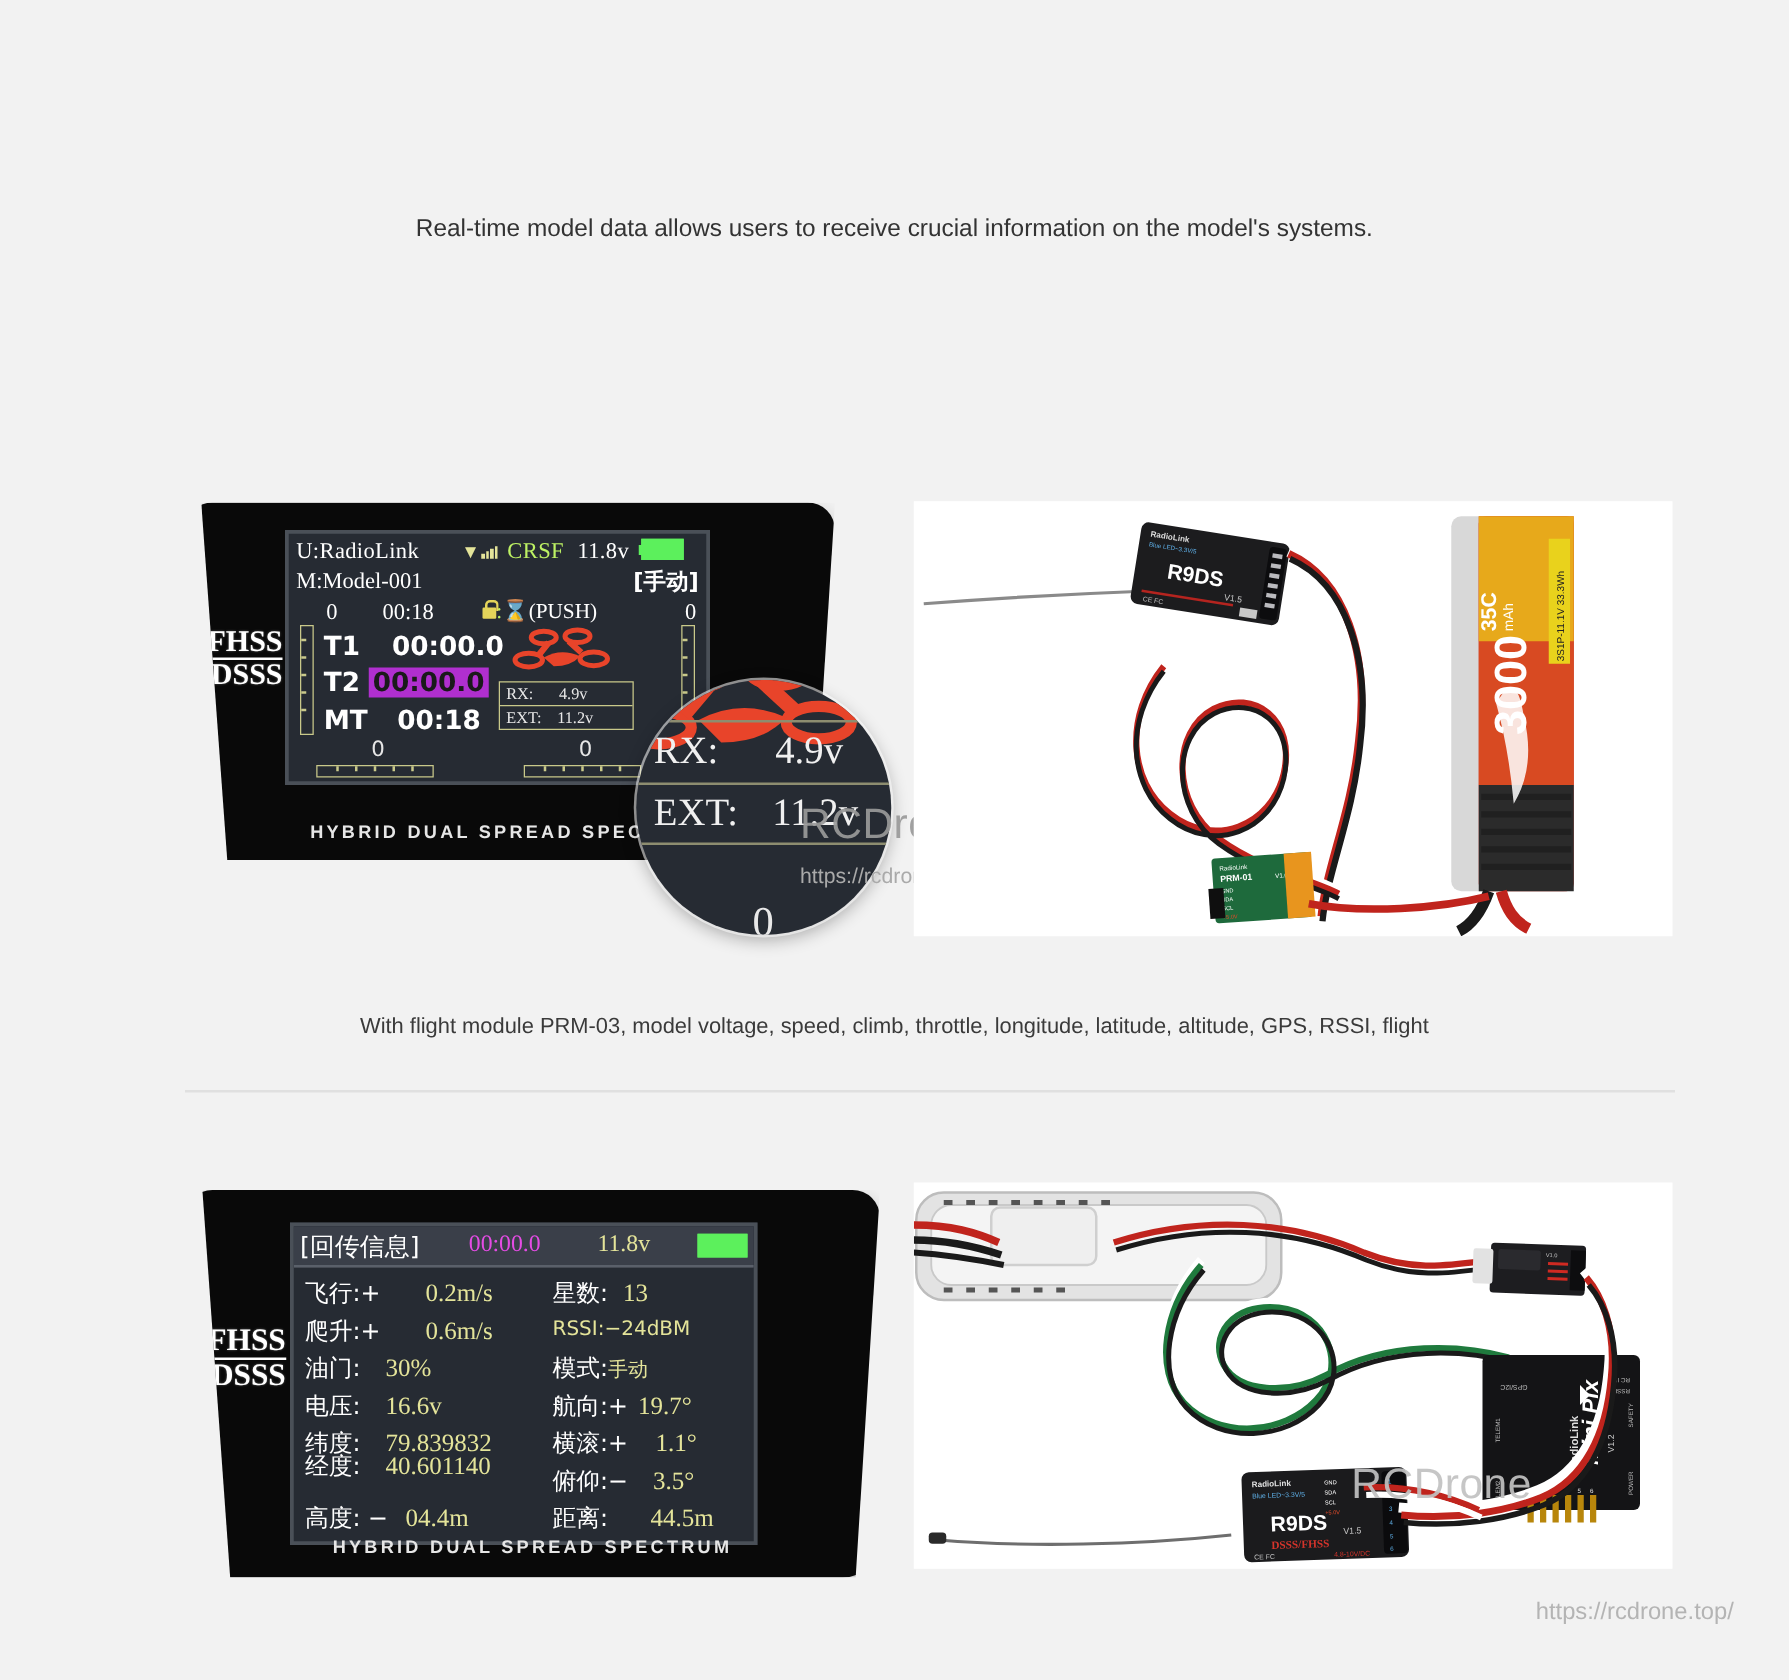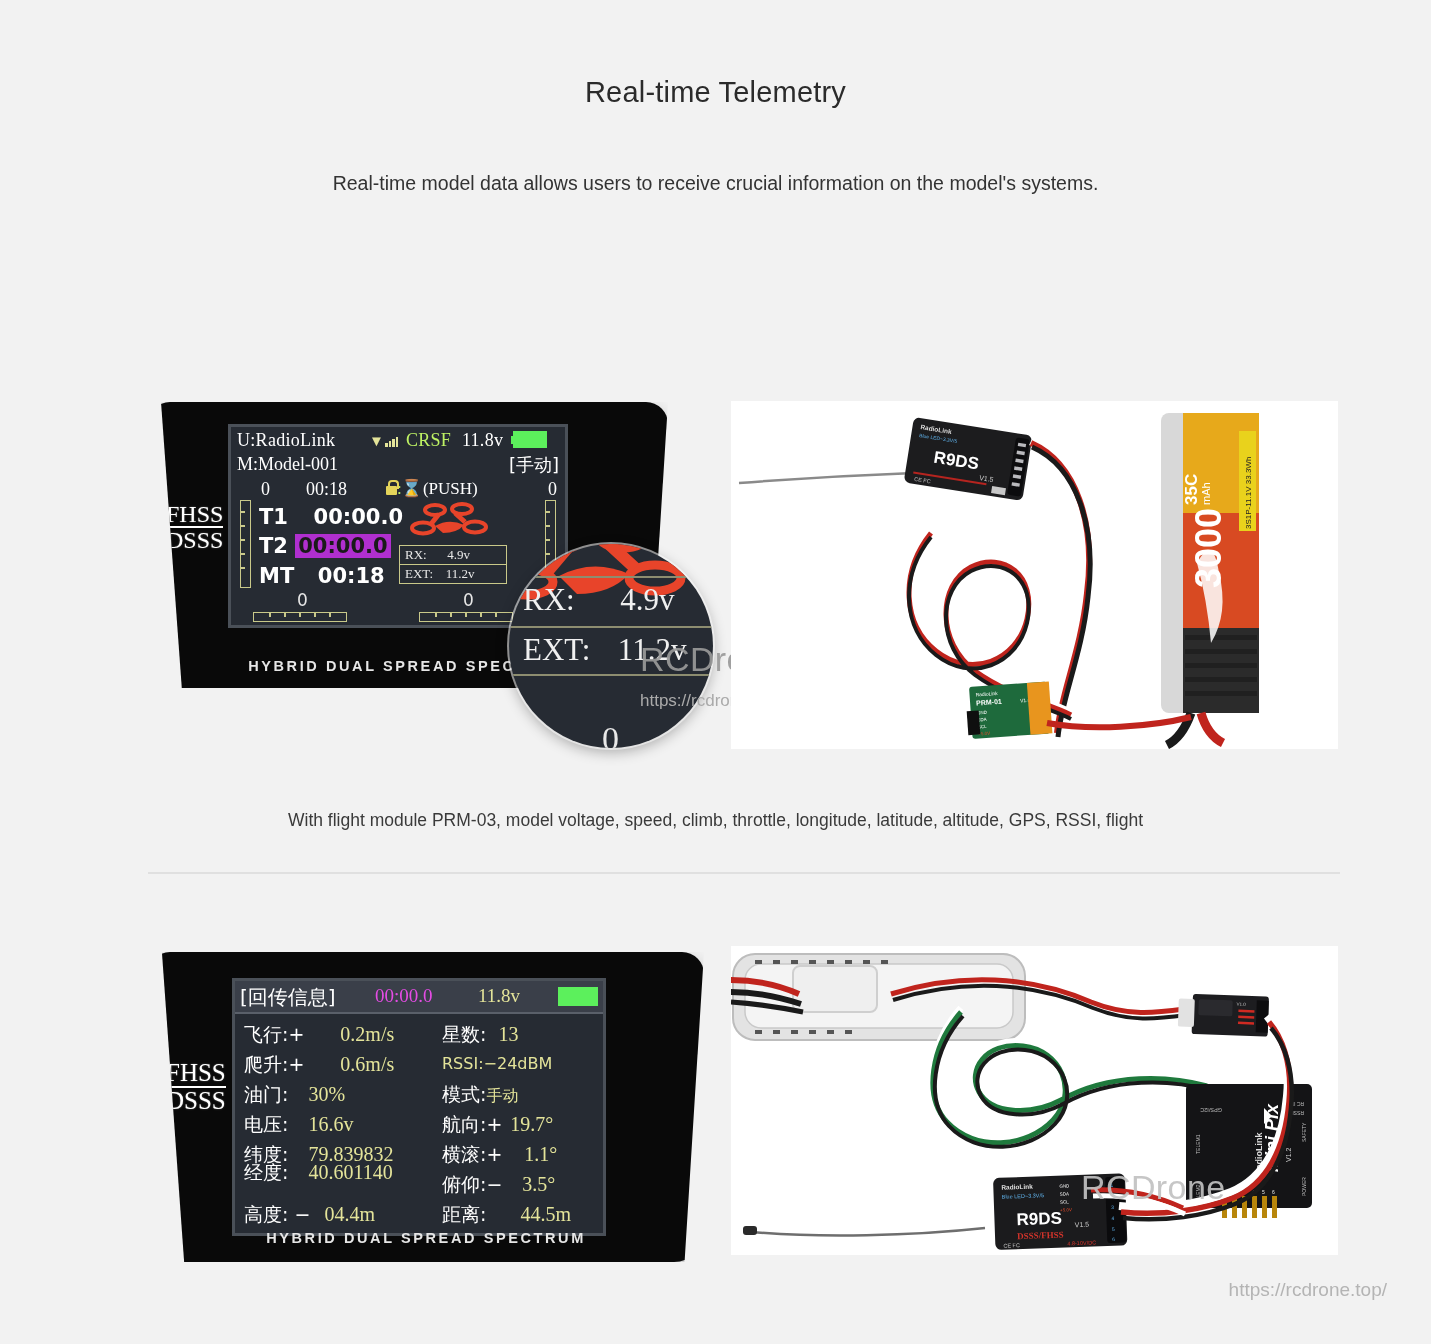--- a/index.html
+++ b/index.html
@@ -33,21 +33,21 @@
   }
   .tx.top  { left: 148px; top: 402px; width: 520px; height: 286px;
              clip-path: polygon(2.5% 0%, 100% 0%, 96.5% 100%, 6.5% 100%); }
   .tx.bottom { left: 148px; top: 952px; width: 556px; height: 310px;
              clip-path: polygon(2.5% 0%, 100% 0%, 96.5% 100%, 6.5% 100%); }
 
   .fhss {
     position: absolute;
     color: #ffffff;
     font-family: "Liberation Serif", serif;
-    font-weight: normal;
+    font-weight: bold;
     line-height: 1.02;
     text-align: right;
     text-shadow: 0 0 2px rgba(255,255,255,0.35);
   }
   .fhss .l1 { border-bottom: 2px solid #fff; display: block; }
   .tx.top .fhss { left: 18px; top: 100px; font-size: 24px; }
   .tx.bottom .fhss { left: 18px; top: 108px; font-size: 25px; }
 
   .hybrid {
     position: absolute; left: 0; width: 100%;
@@ -82,21 +82,21 @@
   .sig i:nth-child(3){height:8px;} .sig i:nth-child(4){height:10px;}
   .ant { color:#e4e49a; font-size: 15px; margin-right:1px; }
   .batt {
     display:inline-block; vertical-align: -2px;
     width: 34px; height: 17px; border: 1.5px solid #5cf05c;
     background: #5cf05c; position: relative; margin-left: 5px;
   }
   .batt::after { content:""; position:absolute; right:100%; top:4px; width:3px; height:8px; background:#5cf05c; }
 
   .hdr-model { left: 6px; top: 27px; font-size: 18px; }
-  .hdr-mode  { right: 6px; top: 26px; font-size: 18px; font-family:"DejaVu Sans", sans-serif; font-weight:normal; }
+  .hdr-mode  { right: 6px; top: 26px; font-size: 18px; font-family:"DejaVu Sans", sans-serif; font-weight:bold; }
   .r3-l { left: 30px; top: 52px; font-size: 18px; }
   .r3-t { left: 75px; top: 52px; font-size: 18px; }
   .r3-c { left: 155px; top: 51px; font-size: 17px; }
   .r3-r { right: 8px; top: 52px; font-size: 18px; }
   .lock { display:inline-block; width:11px; height:9px; background:#e4d45a; position:relative; vertical-align:-1px; border-radius:1px;}
   .lock::before{content:"";position:absolute;left:2px;top:-6px;width:7px;height:7px;border:2px solid #e4d45a;border-bottom:none;border-radius:4px 4px 0 0;}
 
   .t1 { left: 28px; top: 78px; font-size: 21px; font-family:"DejaVu Sans", sans-serif; font-weight:bold; }
   .t2 { left: 28px; top: 107px; font-size: 21px; font-family:"DejaVu Sans", sans-serif; font-weight:bold; }
   .t2 .hl { background:#b02fcf; color:#1a1a1a; padding:0 3px; }
@@ -179,21 +179,20 @@
   .tg { position:absolute; white-space:nowrap; font-size:19px; }
   .tg .lbl { color:#ffffff; font-family:"DejaVu Sans", sans-serif; }
   .tg .val { color:#e4e49a; font-family:"Liberation Serif", serif; font-size:20px; }
   .tg .valb{ color:#e4e49a; font-family:"DejaVu Sans", sans-serif; font-size:16px; }
 </style>
 </head>
 <body>
 
 <div class="page">
 
-  <div class="section-title">Real-time Telemetry</div>
   <div class="intro">
     <p>Real-time model data allows users to receive crucial information on the model's systems.</p>
   </div>
 
   <div class="tx top">
     <div class="fhss">
       <span class="l1">FHSS</span>
       <span>DSSS</span>
     </div>
 

